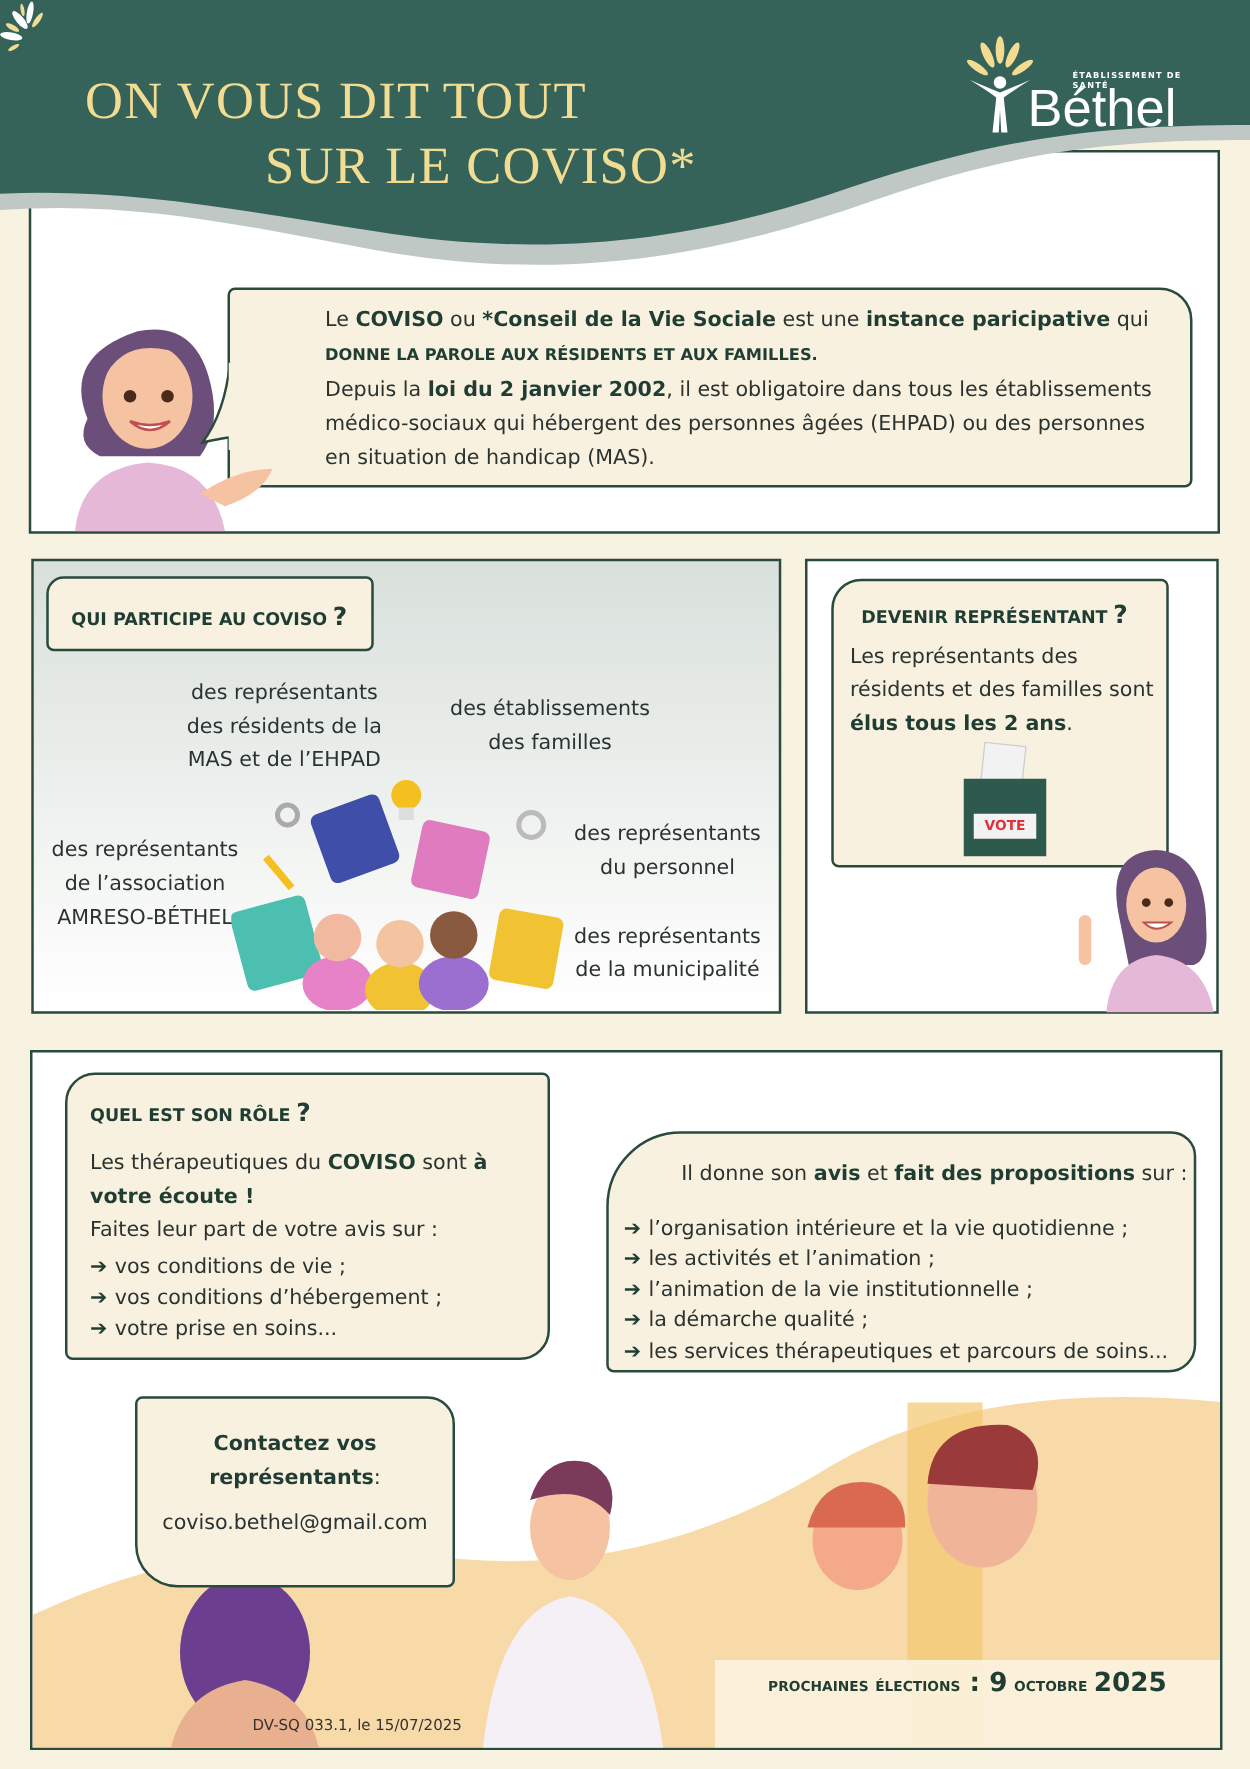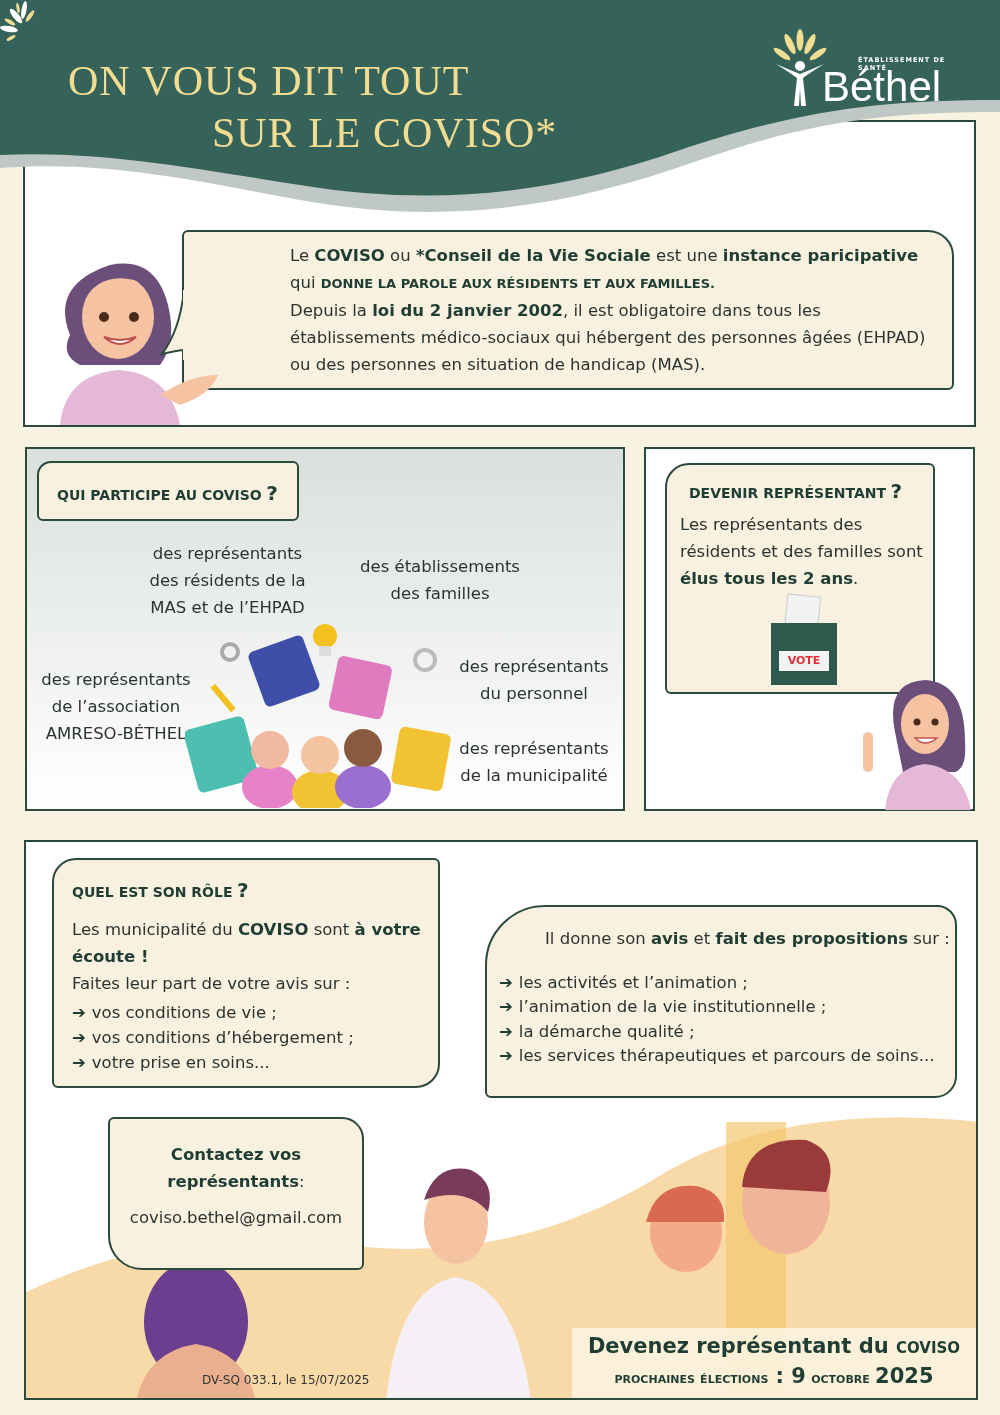--- a/index.html
+++ b/index.html
@@ -21,21 +21,21 @@
 
   
   .panel { position: absolute; border: 2px solid #2a4a3e; background: #fff; }
   .p1 { left: 23px; top: 120px; width: 953px; height: 307px; }
   .p2 { left: 25px; top: 447px; width: 600px; height: 364px; background: linear-gradient(#d9e0dc, #f4f6f4 70%, #fff); }
   .p3 { left: 644px; top: 447px; width: 331px; height: 364px; }
   .p4 { left: 24px; top: 840px; width: 954px; height: 560px; overflow: hidden; }
 
   .bubble { position: absolute; background: #f8f1df; border: 2px solid #2a4a3e; border-radius: 10px 32px 10px 10px; }
   .b1 { left: 182px; top: 230px; width: 772px; height: 160px; border-radius: 6px 26px 6px 6px; }
-  .b1 .txt { position: absolute; left: 76px; top: 10px; right: 18px; font-size: 16.5px; line-height: 27px; margin-left: 30px; }
+  .b1 .txt { position: absolute; left: 76px; top: 10px; right: 18px; font-size: 16.5px; line-height: 27px; }
   .b2 { left: 37px; top: 461px; width: 262px; height: 60px; border-radius: 14px 6px 6px 6px; }
   .b2 .hd { position: absolute; left: 18px; top: 18px; font-size: 14px; }
   .b3 { left: 665px; top: 463px; width: 270px; height: 231px; border-radius: 24px 6px 6px 6px; }
   .b3 .hd { position: absolute; left: 22px; top: 14px; font-size: 14px; }
   .b3 .txt { position: absolute; left: 13px; top: 46px; font-size: 16.5px; line-height: 27px; }
   .b4 { left: 52px; top: 858px; width: 388px; height: 230px; border-radius: 24px 6px 24px 6px; padding-left: 46px; }
   .b4 .hd { position: absolute; left: 18px; top: 18px; font-size: 14px; }
   .b4 .txt { position: absolute; left: 18px; top: 56px; font-size: 16.5px; line-height: 27px; right: 10px; }
   .b4 ul { list-style: none; font-size: 16.5px; line-height: 25px; }
   .b5 { left: 485px; top: 905px; width: 472px; height: 193px; border-radius: 60px 20px 22px 6px; }
@@ -171,40 +171,40 @@
     <path d="M360 320 Q372 205 430 195 Q490 205 505 320Z" fill="#f5f0f5"></path>
     <ellipse cx="660" cy="150" rx="36" ry="40" fill="#f3a98a"></ellipse>
       <path d="M620 140 Q630 100 670 104 Q700 110 698 140Z" fill="#d96a50"></path>
     <ellipse cx="760" cy="120" rx="44" ry="52" fill="#f0b498"></ellipse>
       <path d="M716 105 Q720 55 780 58 Q815 70 800 110Z" fill="#9b3a3a"></path>
   </svg>
 </div>
 <div class="bubble b4">
   <div class="hd"><span class="sc">QUEL EST SON RÔLE</span> <span class="q">?</span></div>
   <div class="txt">
-    <span>Les municipalité du </span><b>COVISO</b><span> sont </span><b>à votre écoute !</b><br>
+    <span>Les thérapeutiques du </span><b>COVISO</b><span> sont </span><b>à votre écoute !</b><br>
     <span>Faites leur part de votre avis sur :</span>
     <ul style="margin-top:3px">
       <li><span class="arrow">➔</span><span>vos conditions de vie ;</span></li>
       <li><span class="arrow">➔</span><span>vos conditions d’hébergement ;</span></li>
       <li><span class="arrow">➔</span><span>votre prise en soins...</span></li>
     </ul>
   </div>
 </div>
 <div class="bubble b5">
   <div class="intro"><span>Il donne son </span><b>avis</b><span> et </span><b>fait des propositions</b><span> sur :</span></div>
   <ul>
+    <li><span class="arrow">➔</span><span>l’organisation intérieure et la vie quotidienne ;</span></li>
     <li><span class="arrow">➔</span><span>les activités et l’animation ;</span></li>
     <li><span class="arrow">➔</span><span>l’animation de la vie institutionnelle ;</span></li>
     <li><span class="arrow">➔</span><span>la démarche qualité ;</span></li>
     <li><span class="arrow">➔</span><span>les services thérapeutiques et parcours de soins...</span></li>
   </ul>
 </div>
 <div class="bubble b6">
   <div class="hd"><span>Contactez vos</span><br><span>représentants</span><span style="font-weight:normal">:</span></div>
   <div class="email">coviso.bethel@gmail.com</div>
 </div>
 
 <div class="ref">DV-SQ 033.1, le 15/07/2025</div>
 <div class="cta">
-  <div class="l1"><span>Devenez représentant du </span><span style="font-variant:small-caps">coviso</span></div>
   <div class="l2"><span style="font-variant:small-caps">prochaines élections</span><span class="big"> : </span><span class="big">9</span><span style="font-variant:small-caps"> octobre </span><span class="big">2025</span></div>
 </div>
 
 </body></html>

